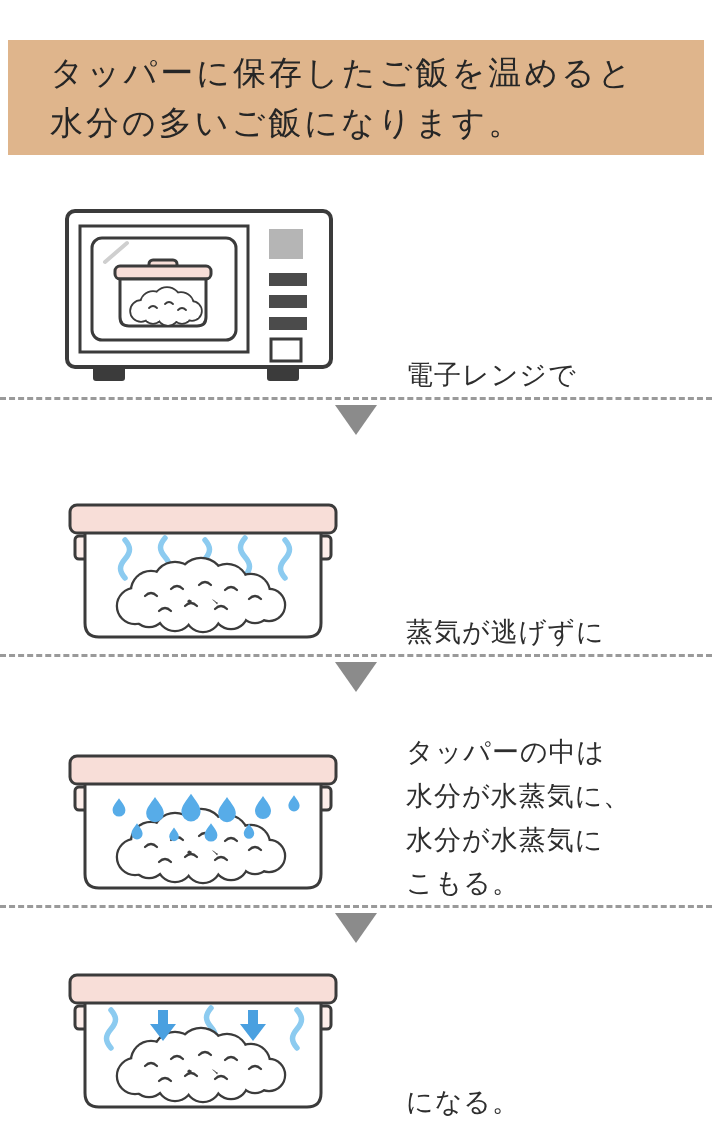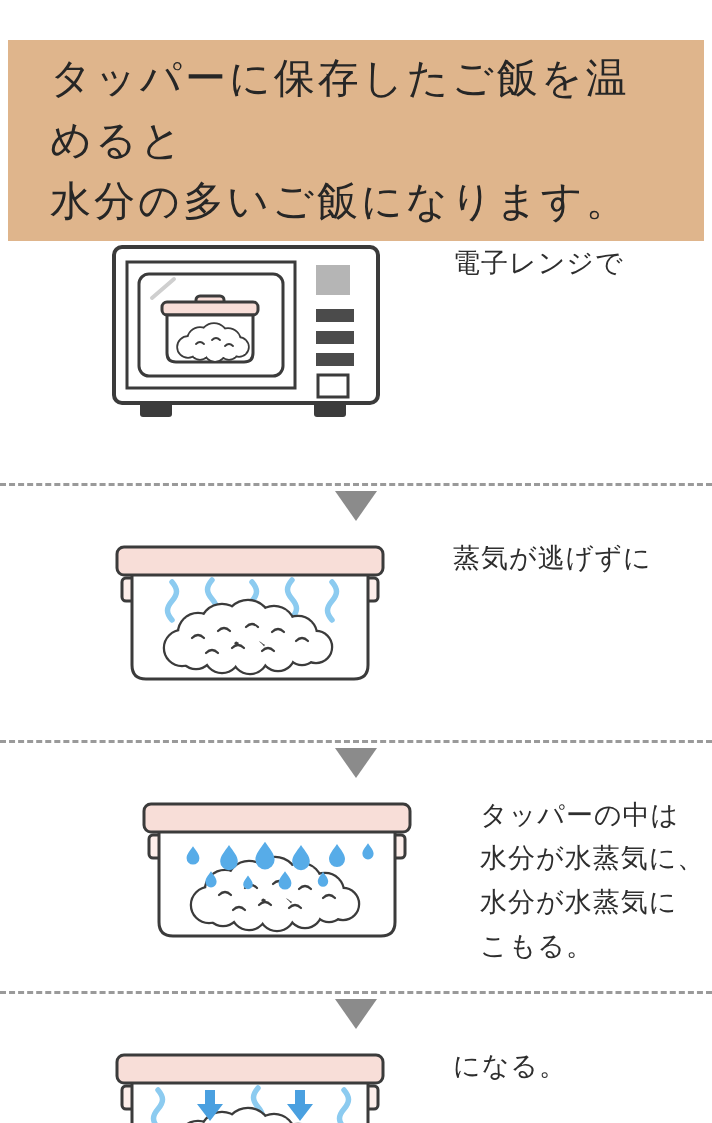--- a/index.html
+++ b/index.html
@@ -7,31 +7,31 @@
     width:712px;
     font-family:"DejaVu Sans","Liberation Sans",sans-serif;
     color:#2e2e2e;
   }
   .page{width:712px;overflow:hidden;background:#fff;}
 
   .header{
     margin:40px 8px 0 8px;
     background:var(--header-bg,#dfb58c);
     padding:8px 42px;
-    font-size:41px;
+    font-size:33px;
     line-height:1.5;
     font-weight:500;
     letter-spacing:3px;
     color:#262626;
   }
 
-  .step{display:flex;align-items:flex-start;padding-left:47px;}
+  .step{display:flex;align-items:flex-end;}
   .step-1{height:242px;}
   .step-2{height:204px;}
-  .step-3{height:198px;margin-left:27px;}
+  .step-3{height:198px;}
   .step-4{height:166px;}
   .illo{width:406px;flex:0 0 auto;display:flex;justify-content:center;align-items:center;}
   .caption{
     flex:1;
     font-size:27px;
     line-height:1.62;
     font-weight:500;
     letter-spacing:1px;
     color:#2e2e2e;
     padding-right:6px;

